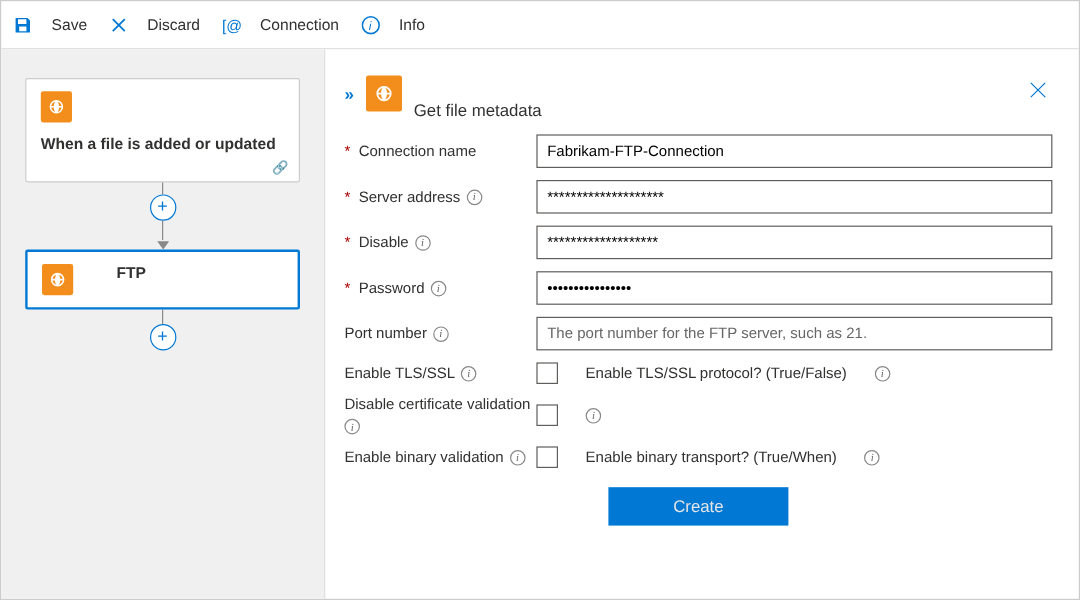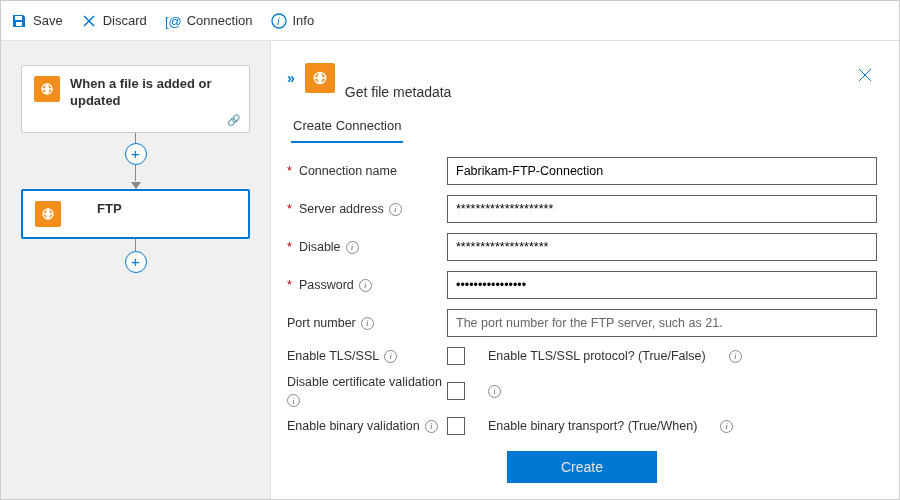--- a/index.html
+++ b/index.html
@@ -1,18 +1,18 @@
 <!DOCTYPE html>
 <html><head>
 <meta charset="utf-8">
 <style>
 * { box-sizing: border-box; margin: 0; padding: 0; font-family: "Segoe UI", Arial, sans-serif; }
 body { width: 900px; height: 500px; background: #fff; border: 1px solid #ccc; overflow: hidden; font-size: 13px; color: #323130; }
 .toolbar { height: 40px; display: flex; align-items: center; padding: 0 10px; gap: 18px; border-bottom: 1px solid #e1e1e1; }
-.tb-btn { display: flex; align-items: center; gap: 6px; color: #323130; cursor: pointer; }
+.tb-btn { display: flex; align-items: center; gap: 16px; color: #323130; cursor: pointer; }
 .tb-btn .tb-icon { color: #0078d4; display: inline-flex; }
 .main { display: flex; height: 459px; }
 .canvas { width: 270px; background: #f0f0f0; border-right: 1px solid #e1e1e1; padding: 24px 20px; position: relative; }
 .node { background: #fff; border: 1px solid #ccc; border-radius: 2px; padding: 10px 12px; display: flex; align-items: flex-start; gap: 10px; position: relative; }
 .node.selected { border: 2px solid #0078d4; gap: 36px; }
 .ftp-icon { width: 26px; height: 26px; background: #f38e1c; border-radius: 2px; display: flex; align-items: center; justify-content: center; flex-shrink: 0; }
 .ftp-icon svg { fill: #fff; }
 .node-title { font-weight: 600; font-size: 13px; line-height: 1.3; }
 .node-link { position: absolute; bottom: 5px; right: 8px; color: #999; font-size: 11px; }
 .connector { display: flex; flex-direction: column; align-items: center; }
@@ -72,21 +72,21 @@
           <circle cx="8" cy="8" r="7" fill="none" stroke="currentColor" stroke-width="1.3"></circle>
           <text x="6.3" y="12" font-size="10" font-style="italic" font-family="Georgia" fill="currentColor">i</text>
         </svg>
       </span>
     <span>Info</span>
   </div>
 </div>
 
 <div class="main">
   <div class="canvas">
-    <div class="node" style="padding-bottom:22px;">
+    <div class="node" style="padding-bottom:22px;flex-direction:column;">
       <div class="ftp-icon">
         <svg width="16" height="16" viewBox="0 0 16 16">
             <circle cx="8" cy="8" r="5" fill="none" stroke="#fff" stroke-width="1.3"></circle>
             <path stroke="#fff" stroke-width="1.3" d="M3 8h10M8 3c2 3 2 7 0 10M8 3c-2 3-2 7 0 10"></path>
           </svg>
       </div>
       <span class="node-title">When a file is added or updated</span>
       <span class="node-link">🔗</span>
     </div>
     <div class="connector">
@@ -119,21 +119,20 @@
             <path stroke="#fff" stroke-width="1.3" d="M3 8h10M8 3c2 3 2 7 0 10M8 3c-2 3-2 7 0 10"></path>
           </svg>
       </div>
       <span class="panel-title">Get file metadata</span>
       <span class="close-x">
         <svg width="16" height="16" viewBox="0 0 16 16">
             <path stroke="#0078d4" stroke-width="1" fill="none" d="M2 2l12 12M14 2L2 14"></path>
           </svg>
       </span>
     </div>
-    <div class="tab">Create Connection</div>
 
     <div class="form-row">
       <div class="form-label">
           <span class="req">*</span>
           <span>Connection name</span>
         </div>
       <input class="text-input" value="Fabrikam-FTP-Connection" style="">
     </div>
     <div class="form-row">
       <div class="form-label">

